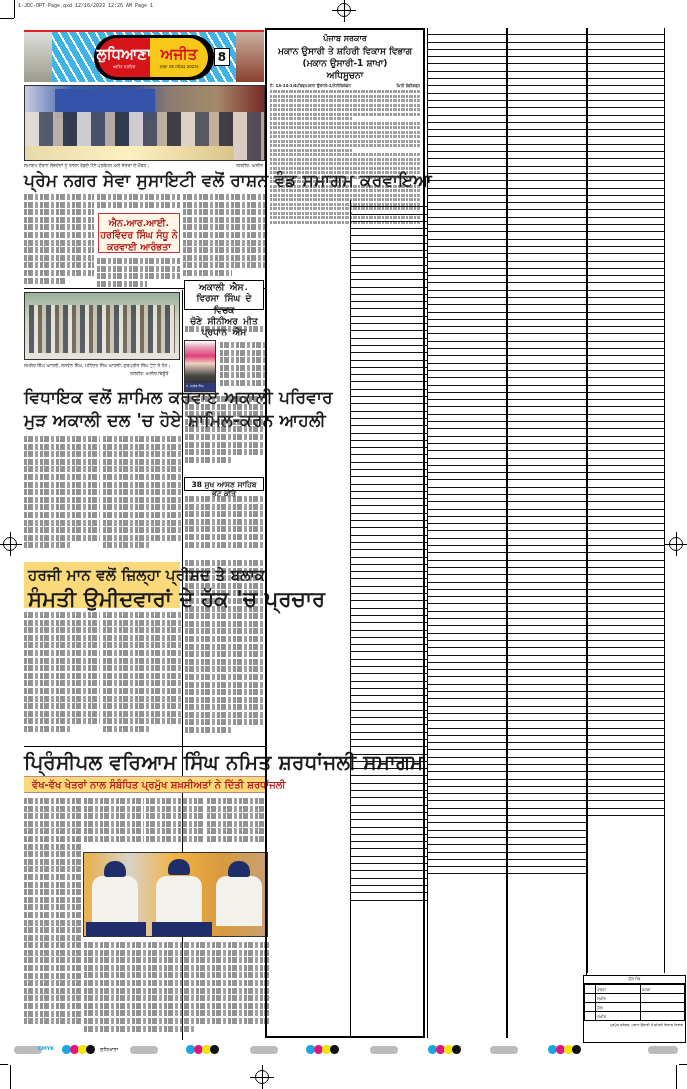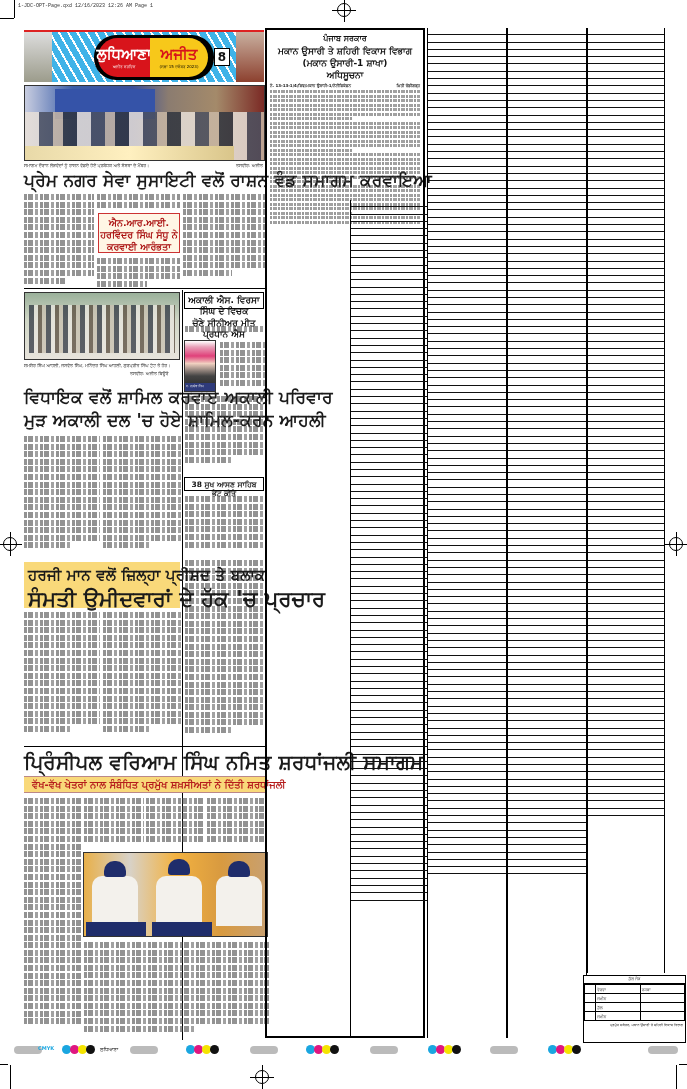--- a/index.html
+++ b/index.html
@@ -189,21 +189,21 @@
     <div class="line"></div>
     <div class="line"></div>
     <div class="line"></div>
     <div class="line"></div>
     <div class="line"></div>
     <div class="line"></div>
     <div class="line short"></div>
 </div>
 <div class="rule-v" style="left:182px;top:290px;height:750px;"></div>
 
-<div class="boxed-head" style="left:184px;top:292px;width:80px;height:17px;">
+<div class="boxed-head" style="left:184px;top:280px;width:80px;height:30px;font-family:Liberation Mono, monospace;">
   <div>ਅਕਾਲੀ ਐਸ. ਵਿਰਸਾ ਸਿੰਘ ਦੇ ਵਿਚਕ</div>
   <div>ਚੋਣੇ ਸੀਨੀਅਰ ਮੀਤ ਪ੍ਰਧਾਨ ਐਸ</div>
 </div>
 <div class="col" style="left:185px;top:326px;width:80px;height:12px;">
   <div class="line"></div>
 </div>
 <div class="photo photo3">
   <div class="cap">ਸ. ਹਰਦੇਵ ਸਿੰਘ</div>
 </div>
 <div class="col" style="left:220px;top:342px;width:45px;height:52px;">

